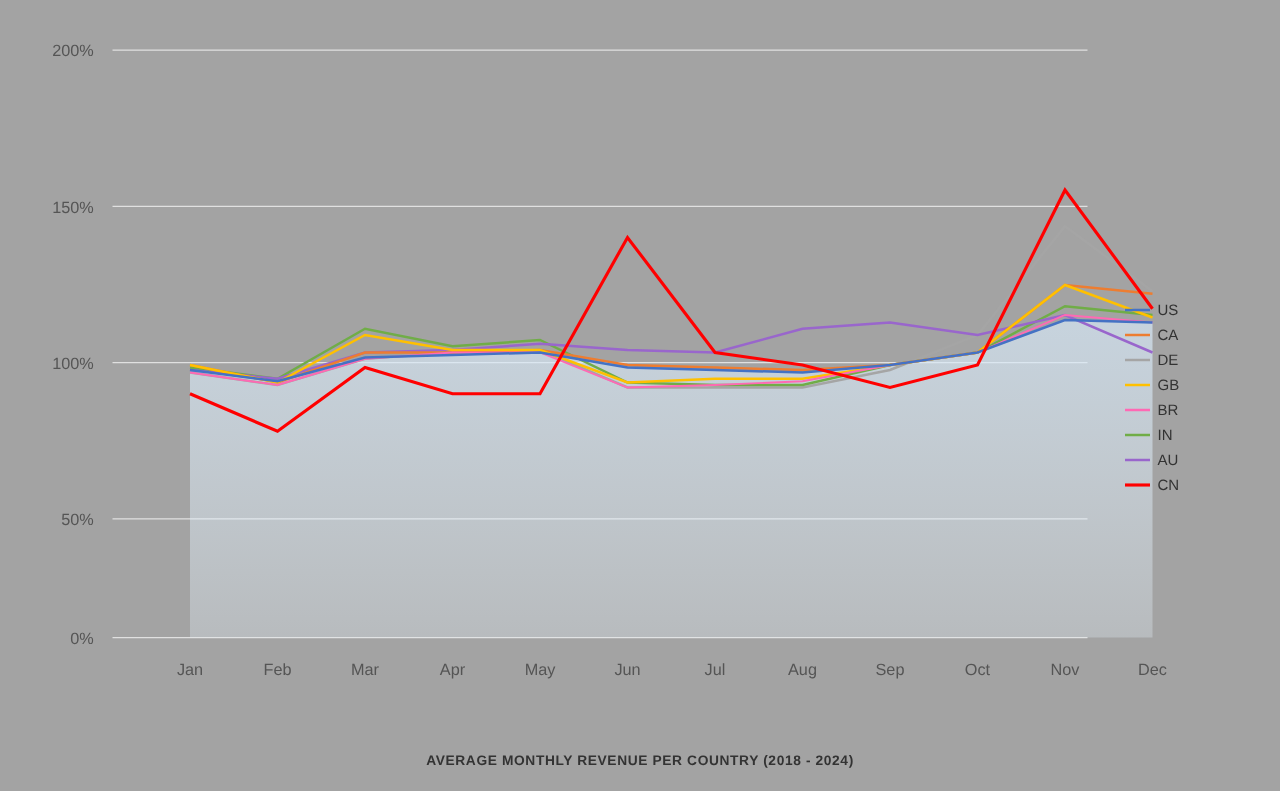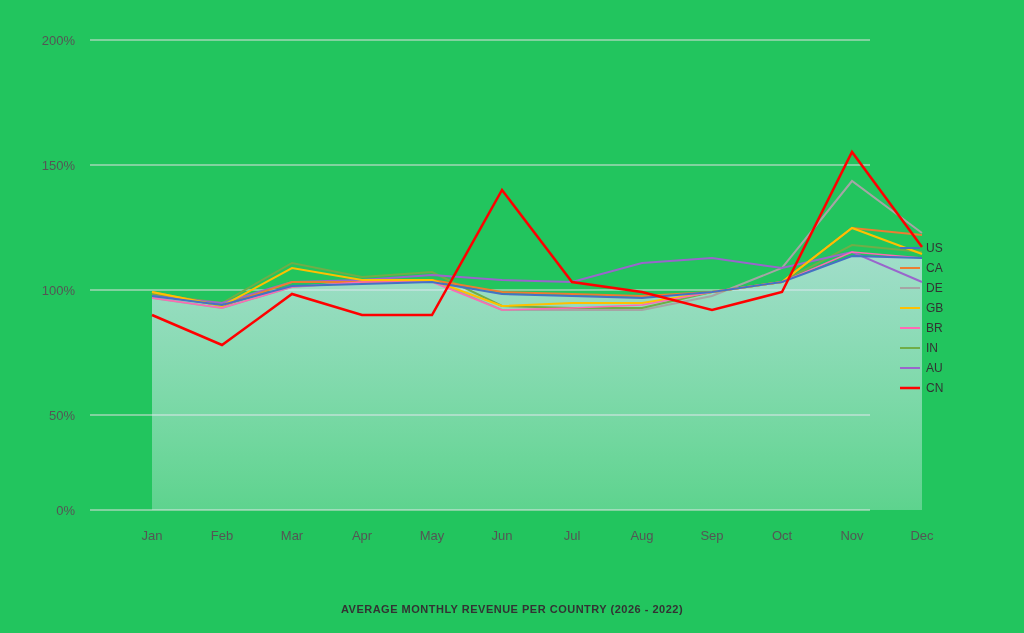--- a/index.html
+++ b/index.html
@@ -7,21 +7,21 @@
       background: #fff;
       font-family: Arial, sans-serif;
       width: 1024px;
       height: 633px;
       overflow: hidden;
     }
     .chart-container {
       width: 1024px;
       height: 633px;
       position: relative;
-      background: #22c55e;
+      background: #a3a3a3;
       display: flex;
       flex-direction: column;
       align-items: center;
     }
     .chart-title {
       position: absolute;
       bottom: 18px;
       left: 50%;
       transform: translateX(-50%);
       font-size: 11px;
@@ -110,14 +110,14 @@
     <text x="926" y="352" font-size="12" fill="#333">IN</text>
 
     <line x1="900" y1="368" x2="920" y2="368" stroke="#9966CC" stroke-width="2"></line>
     <text x="926" y="372" font-size="12" fill="#333">AU</text>
 
     <line x1="900" y1="388" x2="920" y2="388" stroke="#FF0000" stroke-width="2.5"></line>
     <text x="926" y="392" font-size="12" fill="#333">CN</text>
 
   </svg>
 
-  <div class="chart-title">AVERAGE MONTHLY REVENUE PER COUNTRY (2026 - 2022)</div>
+  <div class="chart-title">AVERAGE MONTHLY REVENUE PER COUNTRY (2018 - 2024)</div>
 </div>
 
 </body></html>

